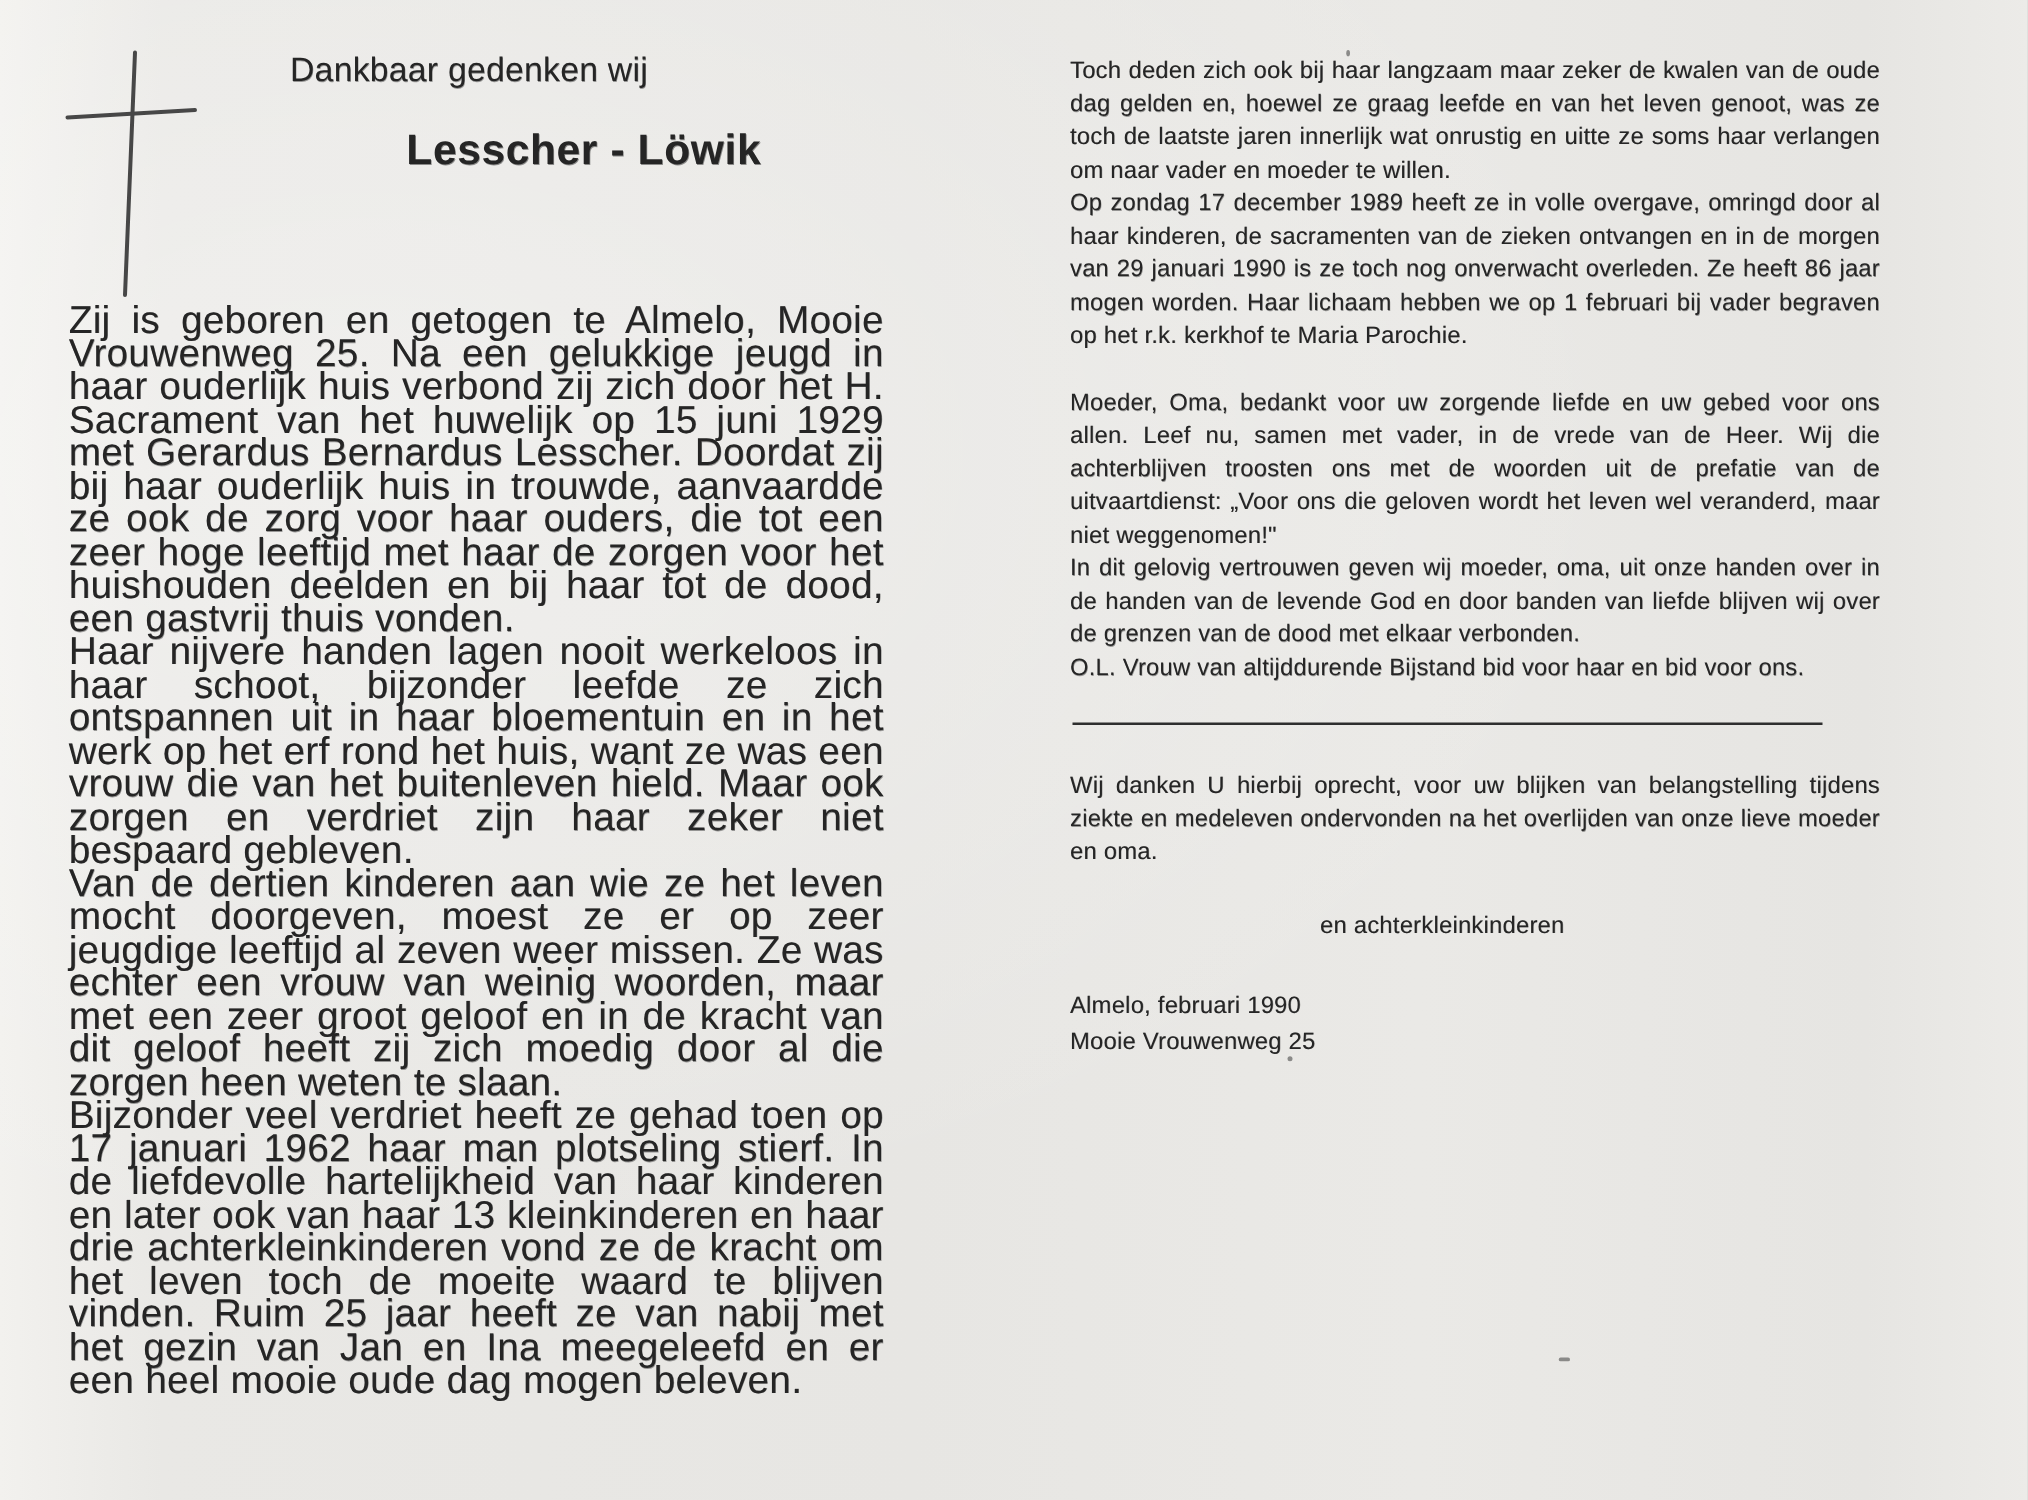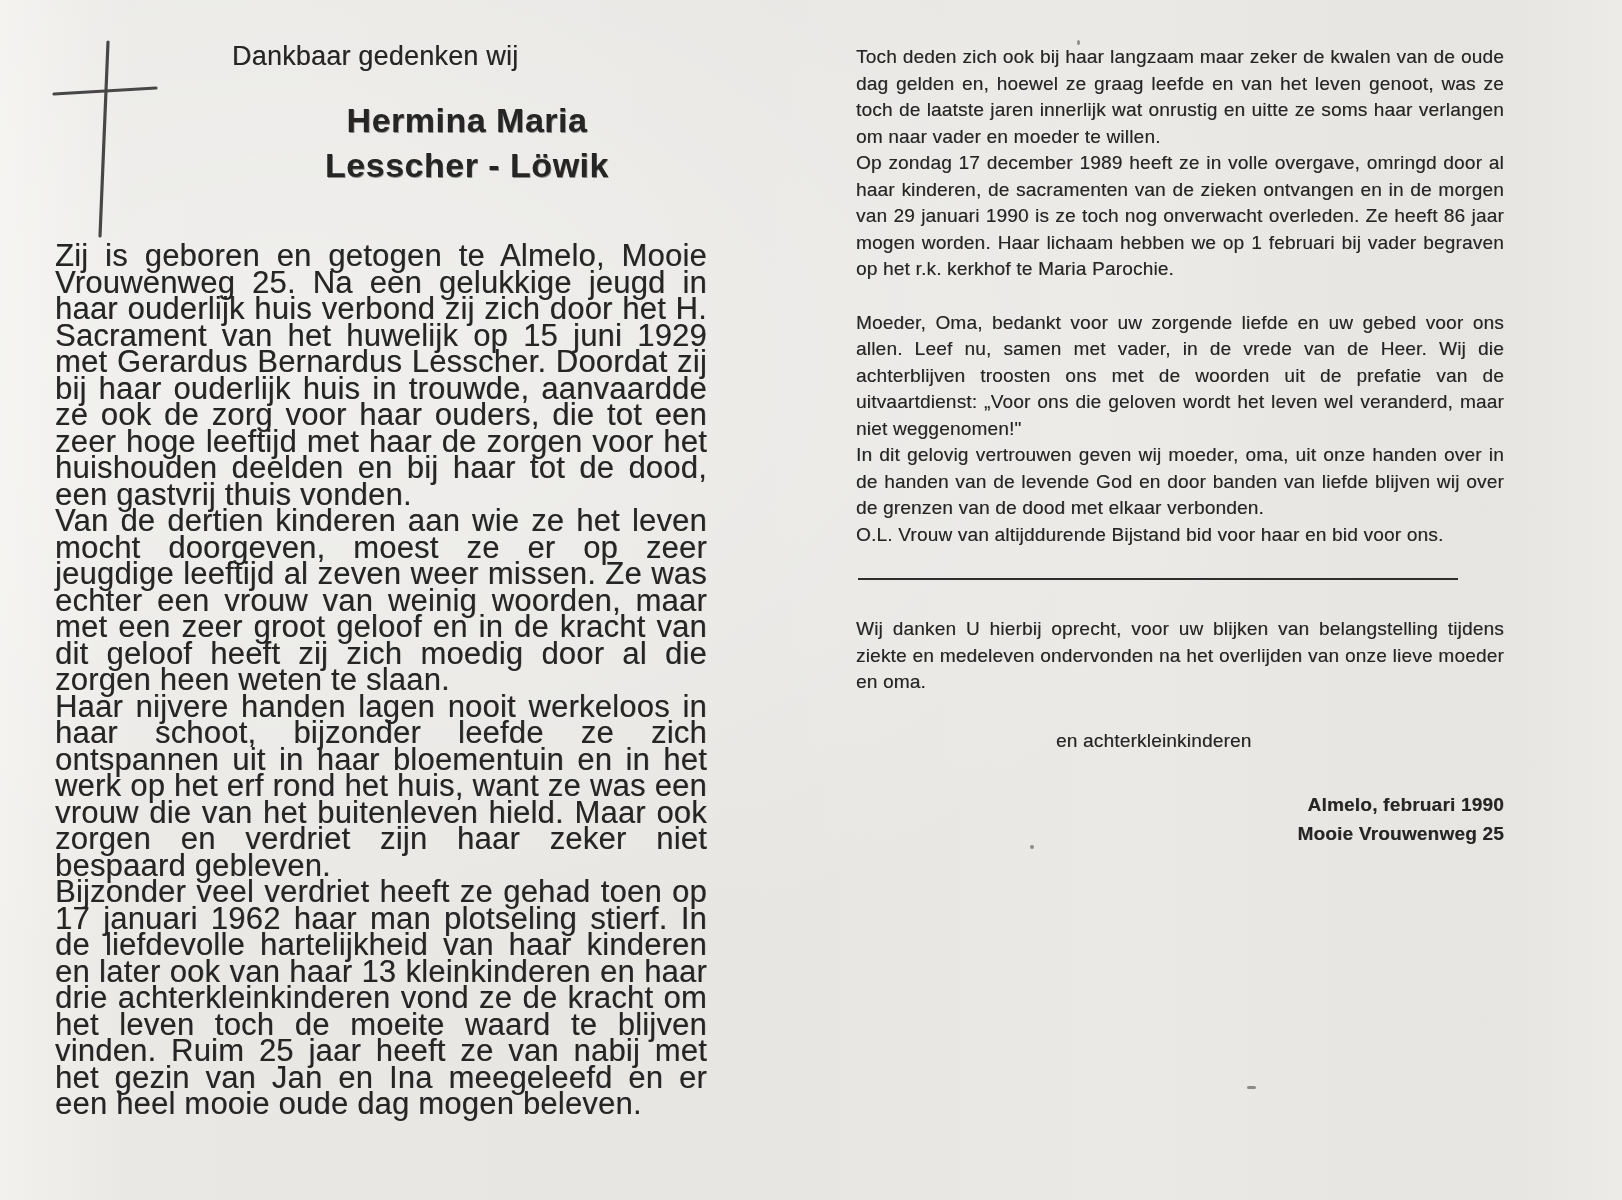--- a/index.html
+++ b/index.html
@@ -88,21 +88,21 @@
     margin-top: 32px;
     margin-left: 200px;
     text-align: left;
   }
   .sig-line { margin: 0; text-align: left; }
 
   .colophon {
     margin-top: 36px;
     text-align: left;
   }
-  .colophon p { margin: 0; text-align: right; line-height: 29px; font-weight: bold; }
+  .colophon p { margin: 0; text-align: left; line-height: 29px; }
 
   .speck {
     position: absolute;
     background: rgba(60,60,60,0.55);
     border-radius: 50%;
   }
 </style>
 </head>
 <body>
 
@@ -111,28 +111,27 @@
   <div class="cross-wrap">
     <svg width="120" height="210" viewBox="0 0 120 210">
       <line x1="60" y1="8" x2="52" y2="202" stroke="#474747" stroke-width="3.2" stroke-linecap="round"></line>
       <line x1="6" y1="60" x2="108" y2="54" stroke="#474747" stroke-width="3.2" stroke-linecap="round"></line>
     </svg>
   </div>
 
   <div class="left-header txt">Dankbaar gedenken wij</div>
 
   <div class="left-name">
-    <div>Hermina Maria</div>
     <div>Lesscher - Löwik</div>
   </div>
 
   <div class="left-body txt">
     <p>Zij is geboren en getogen te Almelo, Mooie Vrouwenweg 25. Na een gelukkige jeugd in haar ouderlijk huis verbond zij zich door het H. Sacrament van het huwelijk op 15 juni 1929 met Gerardus Bernardus Lesscher. Doordat zij bij haar ouderlijk huis in trouwde, aanvaardde ze ook de zorg voor haar ouders, die tot een zeer hoge leeftijd met haar de zorgen voor het huishouden deelden en bij haar tot de dood, een gastvrij thuis vonden.</p>
+    <p>Haar nijvere handen lagen nooit werkeloos in haar schoot, bijzonder leefde ze zich ontspannen uit in haar bloementuin en in het werk op het erf rond het huis, want ze was een vrouw die van het buitenleven hield. Maar ook zorgen en verdriet zijn haar zeker niet bespaard gebleven.</p>
     <p>Van de dertien kinderen aan wie ze het leven mocht doorgeven, moest ze er op zeer jeugdige leeftijd al zeven weer missen. Ze was echter een vrouw van weinig woorden, maar met een zeer groot geloof en in de kracht van dit geloof heeft zij zich moedig door al die zorgen heen weten te slaan.</p>
-    <p>Haar nijvere handen lagen nooit werkeloos in haar schoot, bijzonder leefde ze zich ontspannen uit in haar bloementuin en in het werk op het erf rond het huis, want ze was een vrouw die van het buitenleven hield. Maar ook zorgen en verdriet zijn haar zeker niet bespaard gebleven.</p>
     <p>Bijzonder veel verdriet heeft ze gehad toen op 17 januari 1962 haar man plotseling stierf. In de liefdevolle hartelijkheid van haar kinderen en later ook van haar 13 kleinkinderen en haar drie achterkleinkinderen vond ze de kracht om het leven toch de moeite waard te blijven vinden. Ruim 25 jaar heeft ze van nabij met het gezin van Jan en Ina meegeleefd en er een heel mooie oude dag mogen beleven.</p>
   </div>
 
   <div class="right-body txt">
     <p>Toch deden zich ook bij haar langzaam maar zeker de kwalen van de oude dag gelden en, hoewel ze graag leefde en van het leven genoot, was ze toch de laatste jaren innerlijk wat onrustig en uitte ze soms haar verlangen om naar vader en moeder te willen.</p>
     <p>Op zondag 17 december 1989 heeft ze in volle overgave, omringd door al haar kinderen, de sacramenten van de zieken ontvangen en in de morgen van 29 januari 1990 is ze toch nog onverwacht overleden. Ze heeft 86 jaar mogen worden. Haar lichaam hebben we op 1 februari bij vader begraven op het r.k. kerkhof te Maria Parochie.</p>
     <p class="gap-top">Moeder, Oma, bedankt voor uw zorgende liefde en uw gebed voor ons allen. Leef nu, samen met vader, in de vrede van de Heer. Wij die achterblijven troosten ons met de woorden uit de prefatie van de uitvaartdienst: „Voor ons die geloven wordt het leven wel veranderd, maar niet weggenomen!"</p>
     <p>In dit gelovig vertrouwen geven wij moeder, oma, uit onze handen over in de handen van de levende God en door banden van liefde blijven wij over de grenzen van de dood met elkaar verbonden.</p>
     <p>O.L. Vrouw van altijddurende Bijstand bid voor haar en bid voor ons.</p>
 

